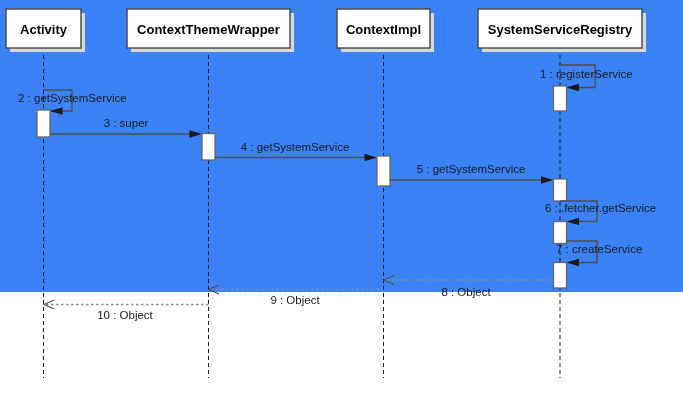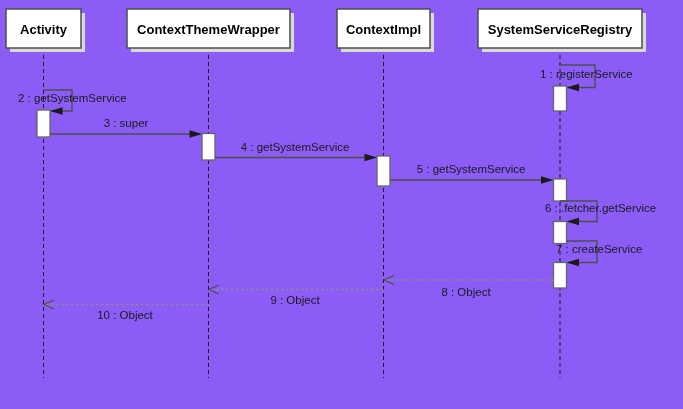--- a/index.html
+++ b/index.html
@@ -7,22 +7,22 @@
     padding: 0;
     background: #ffffff;
     width: 683px;
     height: 409px;
     overflow: hidden;
     font-family: "Liberation Sans", "DejaVu Sans", sans-serif;
   }
   .diagram-wrap {
     position: relative;
     width: 683px;
-    height: 409px;
-    background: #8b5cf6;
+    height: 292px;
+    background: #3b82f6;
   }
   svg text {
     font-family: "Liberation Sans", "DejaVu Sans", sans-serif;
     fill: #1a1a1a;
   }
   svg .actor-title {
     font-size: 13px;
     font-weight: bold;
     fill: #000000;
   }

